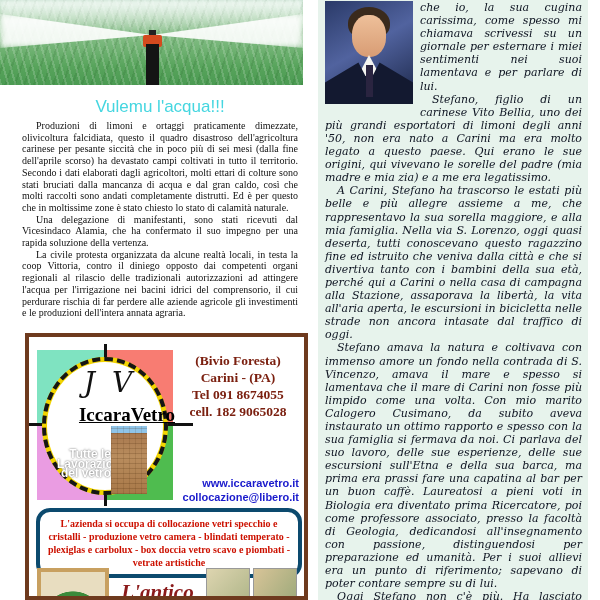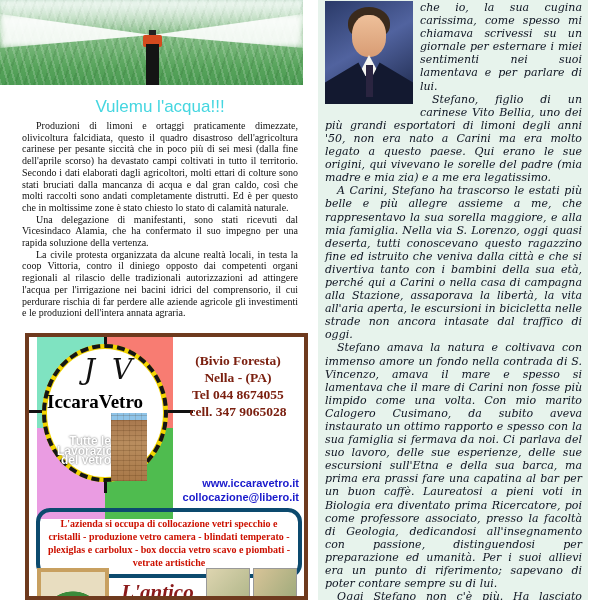--- a/index.html
+++ b/index.html
@@ -42,32 +42,32 @@
     background:linear-gradient(180deg,#eec09a,#d89c74);}
   .p-shirt{position:absolute;left:26px;top:54px;width:36px;height:34px;background:#f4f4f0;
     clip-path:polygon(50% 0,0 100%,100% 100%);}
   .p-suit{position:absolute;left:0;top:58px;width:88px;height:45px;background:#131930;
     clip-path:polygon(0 100%,0 52%,38% 8%,46% 38%,54% 38%,62% 8%,100% 52%,100% 100%);}
   .p-tie{position:absolute;left:41px;top:64px;width:7px;height:32px;background:#2a2440;}
 
   
   .ad{position:absolute;left:25px;top:333px;width:275px;height:259px;border:4px solid #6e3a1e;
     background:#fff;overflow:hidden;}
-  .logo{position:absolute;left:8px;top:0;width:136px;height:182px;}
+  .logo{position:absolute;left:8px;top:13px;width:136px;height:150px;}
   .quad{position:absolute;inset:0;display:grid;grid-template-columns:1fr 1fr;grid-template-rows:1fr 1fr;}
   .q-tl{background:#7fe3c1;} .q-tr{background:#f87c72;} .q-bl{background:#ea9ce2;} .q-br{background:#4fbc4f;}
   .cross-h{position:absolute;left:-22px;top:73px;width:178px;height:3px;background:#111;}
   .cross-v{position:absolute;left:67px;top:-6px;width:3px;height:162px;background:#111;}
   .logo-circle{position:absolute;left:5px;top:7px;width:116px;height:128px;border-radius:50%;
     background:#fff;border:5px solid #f2d400;}
   .logo-circle-dash{position:absolute;inset:-5px;border-radius:50%;border:4px dashed #151515;}
   .logo-initials{position:absolute;left:0;top:4px;width:126px;text-align:center;
     font-family:"DejaVu Serif",serif;font-style:italic;font-size:28px;color:#111;letter-spacing:4px;}
-  .logo-name{position:absolute;left:0;top:42px;width:128px;text-align:left;font-weight:bold;
-    font-size:19px;color:#000;font-family:"Liberation Serif",serif;}
+  .logo-name{position:absolute;left:0;top:42px;width:128px;text-align:right;font-weight:bold;
+    font-size:19px;color:#000;font-family:"Liberation Serif",serif;text-decoration:underline;}
   .logo-tagline{position:absolute;left:10px;top:88px;width:54px;color:#fff;font-weight:bold;
     font-family:"Liberation Sans",sans-serif;font-size:12px;line-height:9.5px;text-align:right;
     text-shadow:0 0 2px rgba(40,40,40,.8);}
   .tower{position:absolute;left:64px;top:64px;width:36px;height:68px;
     background-image:repeating-linear-gradient(0deg,rgba(60,30,0,.18) 0 1px,transparent 1px 5px),
       repeating-linear-gradient(90deg,rgba(60,30,0,.12) 0 1px,transparent 1px 6px),
       linear-gradient(180deg,#8fc4e8 0%,#8fc4e8 10%,#a8784e 10%,#b98d5e 45%,#a87848 100%);}
   .ad-address{position:absolute;left:148px;top:15px;width:122px;text-align:center;color:#7b2010;
     font-weight:bold;font-size:13.5px;line-height:17px;font-family:"Liberation Serif",serif;}
   .ad-links{position:absolute;left:148px;top:139px;width:122px;text-align:right;color:#1a1acc;
@@ -121,23 +121,23 @@
         <div class="logo-circle-dash"></div>
         <div class="logo-initials">J V</div>
         <div class="logo-name">IccaraVetro</div>
         <div class="logo-tagline">Tutte le Lavorazioni del vetro</div>
         <div class="tower"></div>
       </div>
     </div>
 
     <div class="ad-address">
       <div>(Bivio Foresta)</div>
-      <div>Nella - (PA)</div>
-      <div>Tel 044 8674055</div>
-      <div>cell. 347 9065028</div>
+      <div>Carini - (PA)</div>
+      <div>Tel 091 8674055</div>
+      <div>cell. 182 9065028</div>
     </div>
 
     <div class="ad-links">
       <div>www.iccaravetro.it</div>
       <div>collocazione@libero.it</div>
     </div>
 
     <div class="desc-box">L'azienda si occupa di collocazione vetri specchio e cristalli - produzione vetro camera - blindati temperato - plexiglas e carbolux - box doccia vetro scavo e piombati - vetrate artistiche</div>
 
     <div class="ad-bottom">

